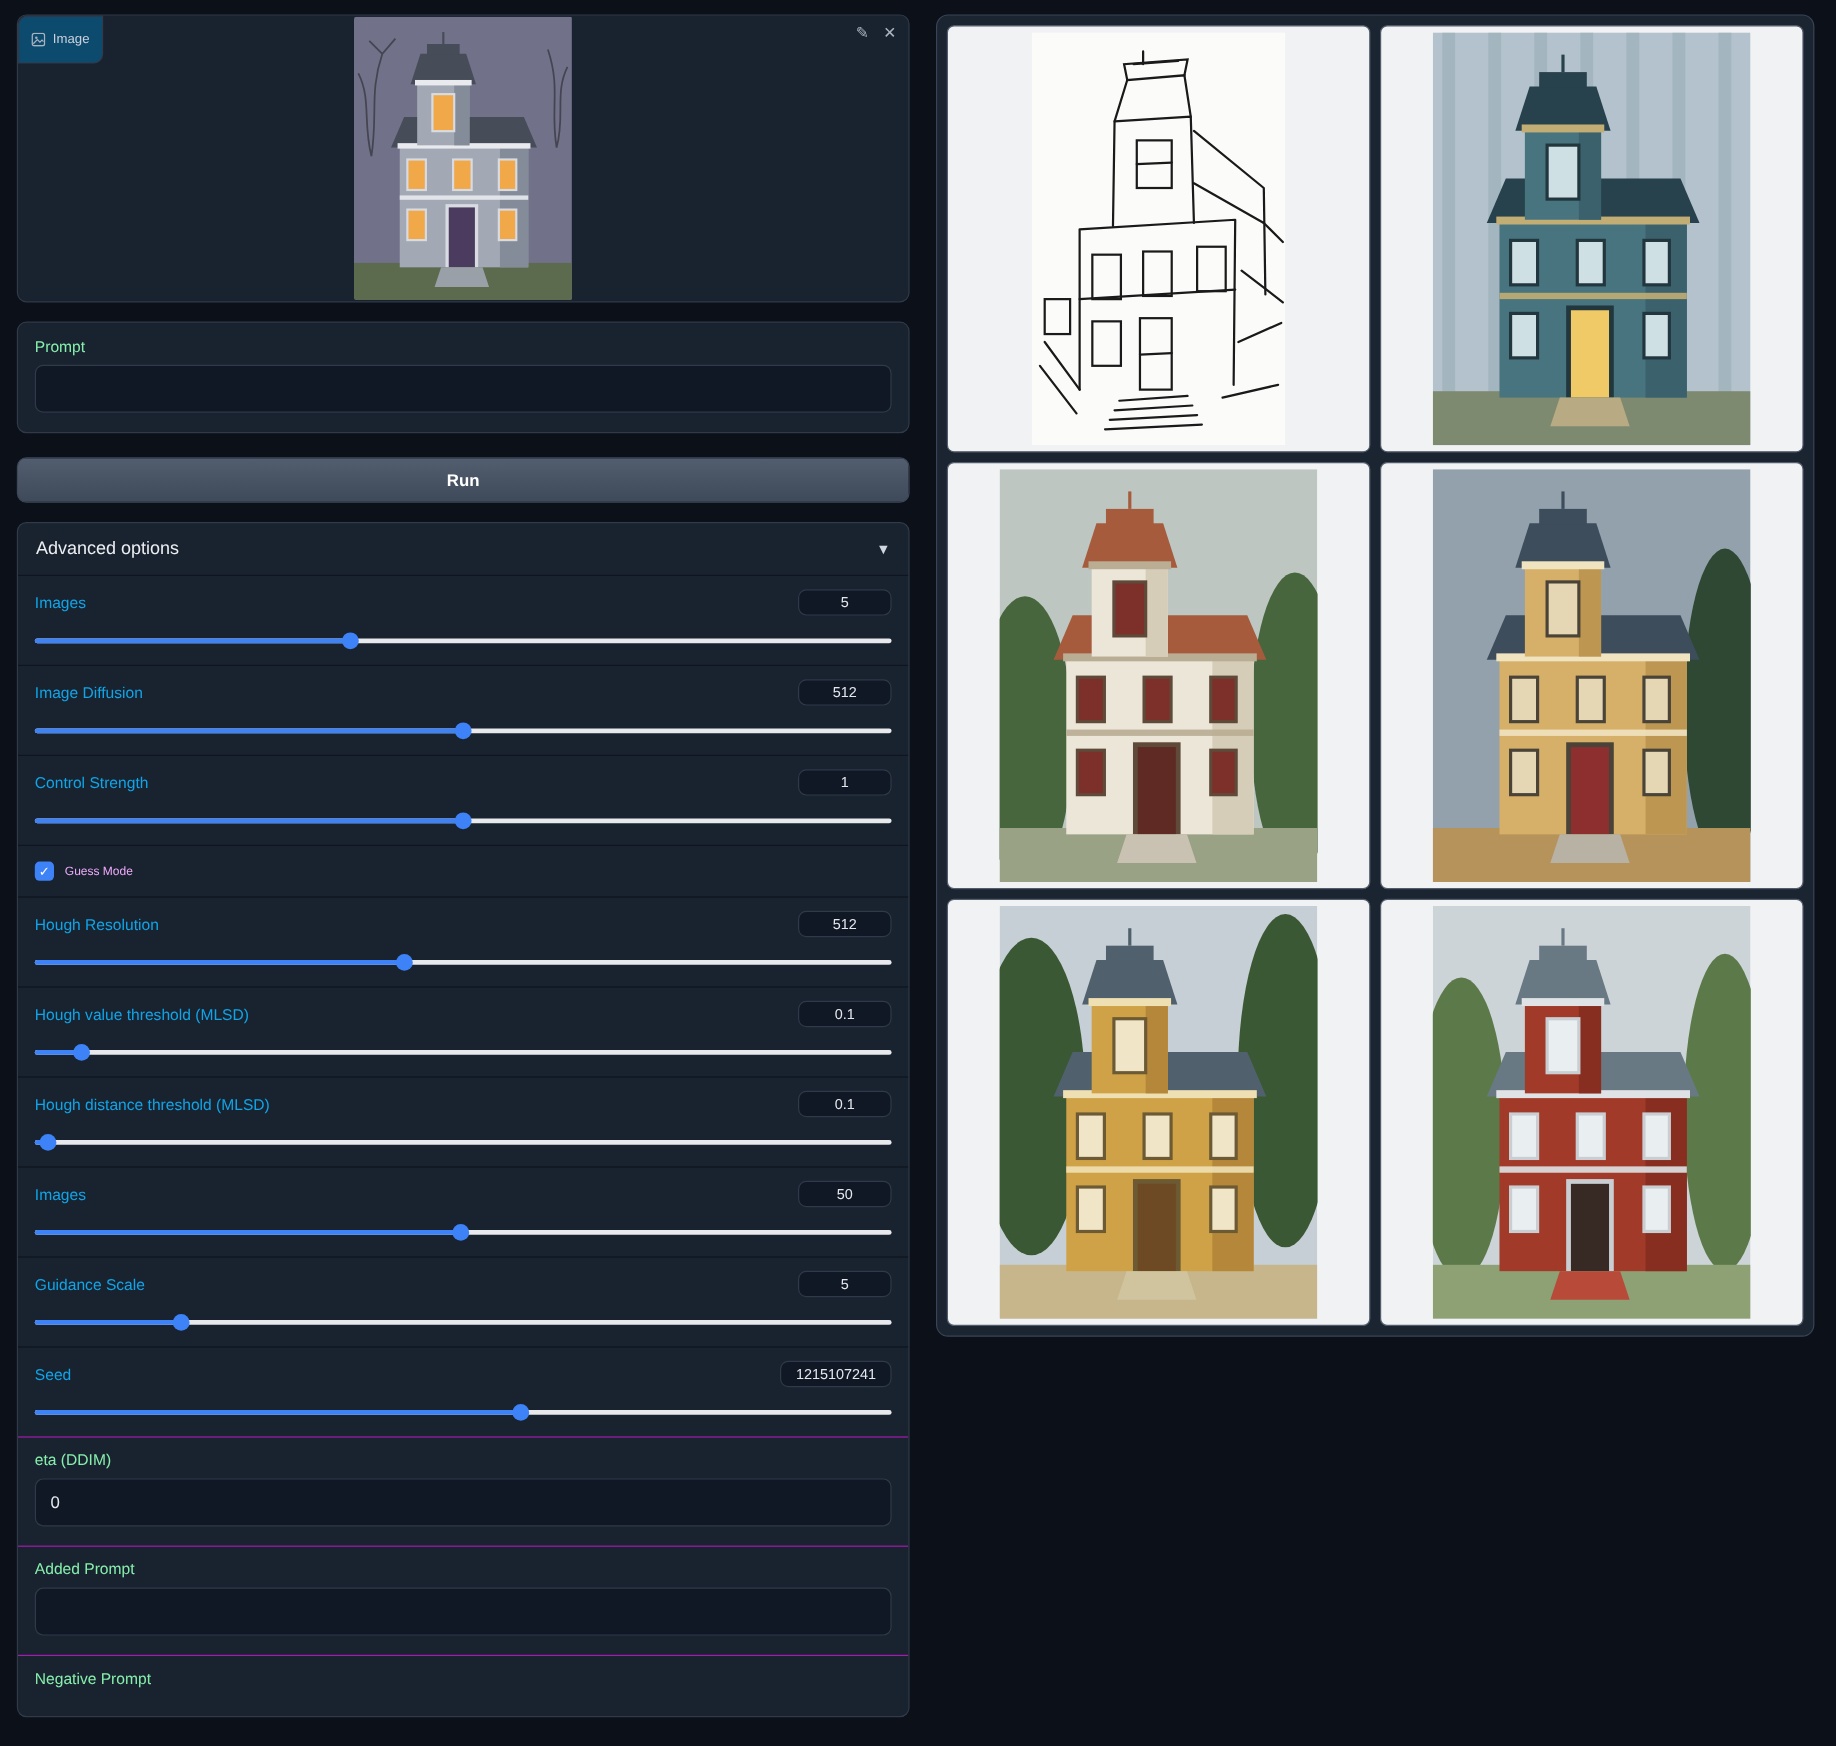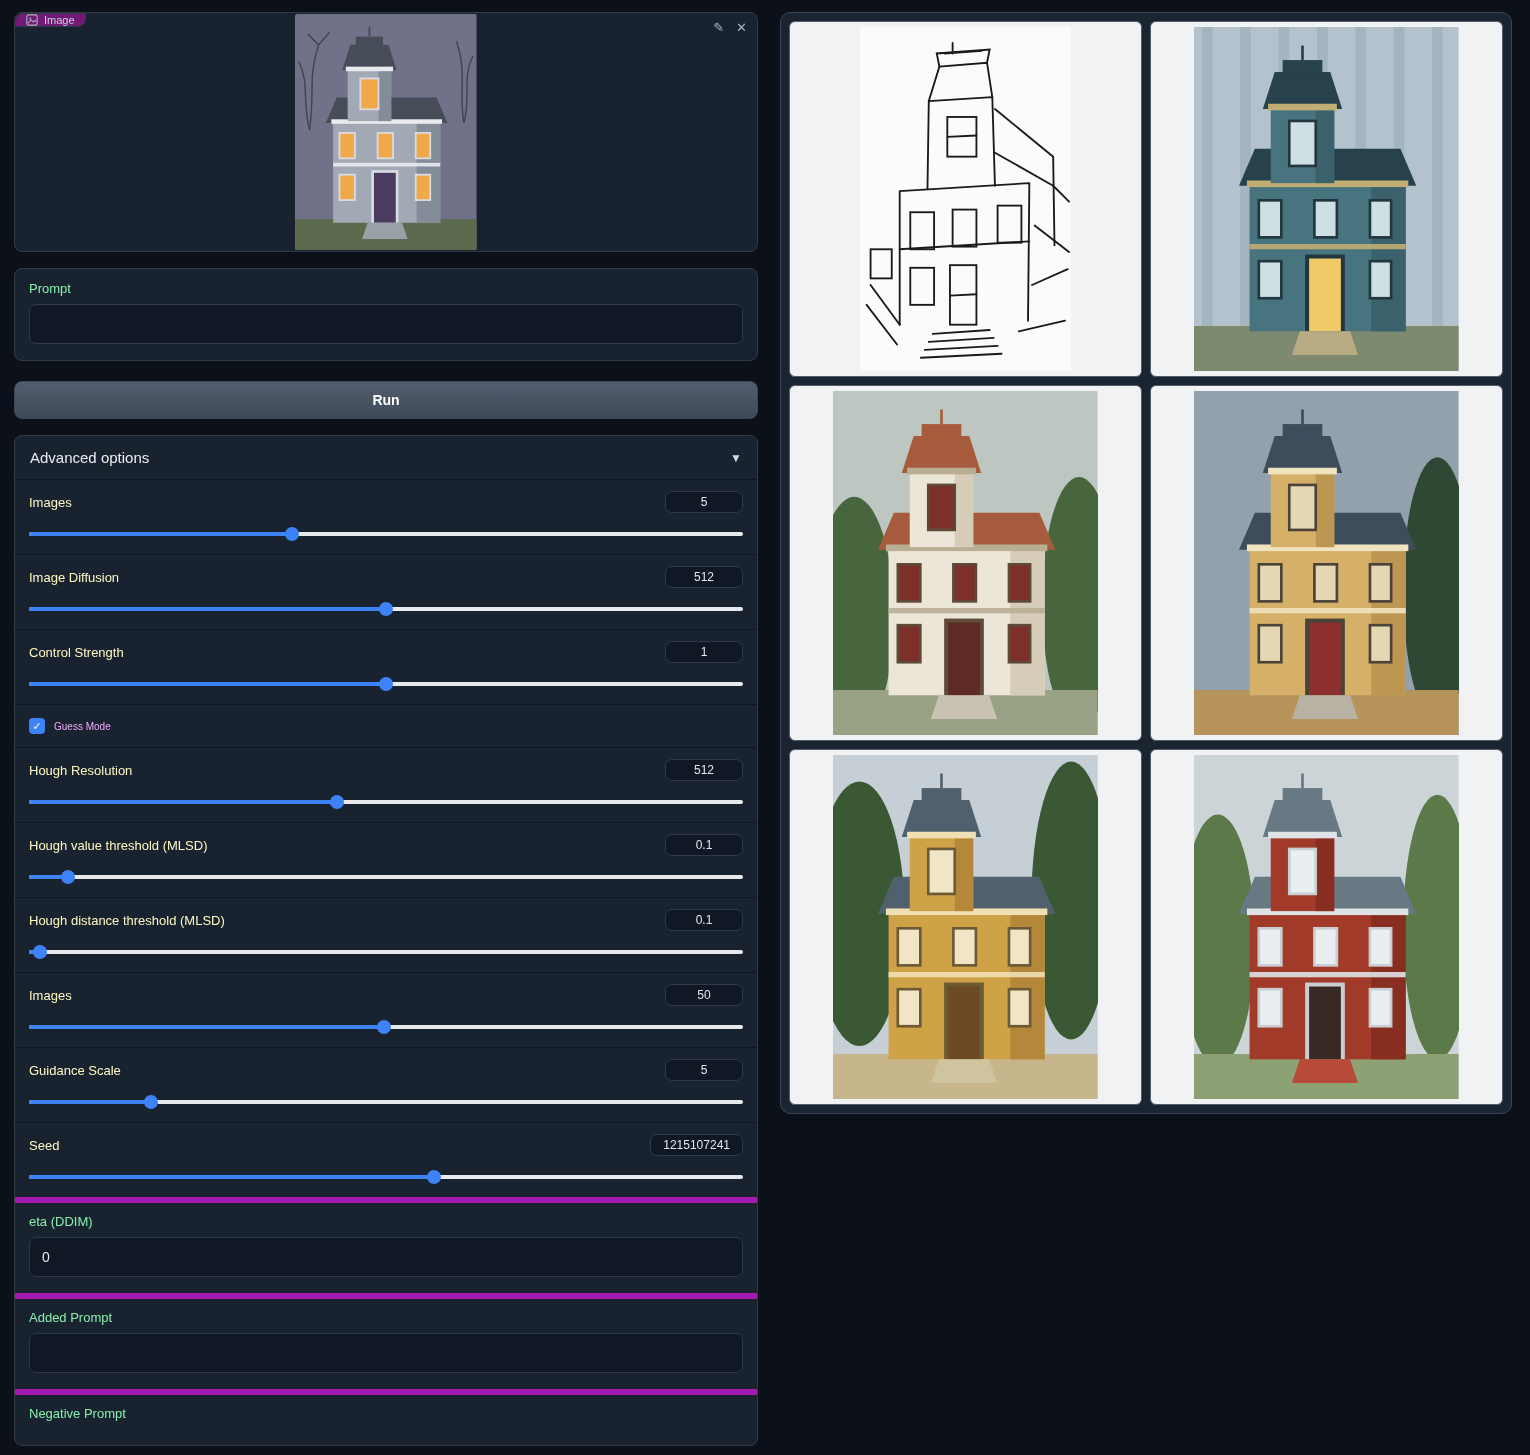--- a/index.html
+++ b/index.html
@@ -14,22 +14,22 @@
   .title { font-size:21px; font-weight:700; color:#f3f4f6; margin:4px 0 18px 2px; }
   .cols { display:flex; gap:22px; align-items:flex-start; }
   .left { width:744px; flex:none; }
   .right { width:732px; flex:none; }
 
   .panel { background:#19222f; border:1px solid #303a49; border-radius:8px; }
 
   
   .img-block { height:240px; position:relative; display:flex; align-items:center; justify-content:center; }
   .badge { position:absolute; top:0; left:0; display:flex; align-items:center; gap:6px;
-    background:#701a75; border:1px solid #303a49; border-radius:8px 0 8px 0;
-    padding:0 10px; font-size:11px; color:#cbd2dc; }
+    background:#0c4a6e; border:1px solid #303a49; border-radius:8px 0 8px 0;
+    padding:13px 10px; font-size:11px; color:#cbd2dc; }
   .badge svg { display:block; }
   .corner-icons { position:absolute; top:8px; right:10px; display:flex; gap:12px; color:#aab3c2; font-size:13px; }
   .iconbtn { cursor:pointer; line-height:1; }
   .input-photo svg { height:236px; display:block; border-radius:2px; }
 
   
   .prompt-block { margin-top:16px; padding:12px 14px 16px; }
   .lbl { font-size:13px; color:#86efac; display:block; margin-bottom:8px; }
   .tinput { width:100%; height:40px; background:#101825; border:1px solid #2f3948;
     border-radius:7px; color:#e5e7eb; padding:0 12px; font-size:14px;
@@ -40,35 +40,35 @@
     cursor:pointer; font-family:"Liberation Sans", sans-serif; }
 
   
   .adv { margin-top:16px; overflow:hidden; }
   .adv-head { display:flex; justify-content:space-between; align-items:center; padding:13px 15px; cursor:pointer; }
   .adv-title { font-size:15px; color:#eceef1; }
   .adv-arrow { color:#cfd6e0; font-size:12px; }
 
   .ctrl { padding:11px 14px 13px; border-top:1px solid #0e1520; }
   .ctrl-head { display:flex; justify-content:space-between; align-items:center; }
-  .clabel { font-size:13px; color:#fef9c3; }
+  .clabel { font-size:13px; color:#0ea5e9; }
   .vbox { min-width:78px; padding:3px 12px; text-align:center; background:#101825;
     border:1px solid #2f3948; border-radius:7px; font-size:12px; color:#e5e7eb; }
   .slider { margin-top:14px; position:relative; height:14px; cursor:pointer; }
   .track { position:absolute; left:0; right:0; top:5px; height:4px; border-radius:3px; background:#e7e9ec; }
   .fill { height:100%; border-radius:3px; background:var(--accent); }
   .handle { position:absolute; top:0; width:14px; height:14px; border-radius:50%;
     background:var(--accent); transform:translateX(-50%); }
 
   .cb-row { display:flex; align-items:center; gap:9px; padding:13px 14px; border-top:1px solid #0e1520; cursor:pointer; }
   .cb { width:16px; height:16px; border-radius:4px; background:var(--accent); color:#fff;
     font-size:11px; display:flex; align-items:center; justify-content:center; }
   .cb-label { font-size:10px; color:#f0abfc; }
 
-  .txt-block { padding:11px 14px 16px; border-top:6px solid #a21caf; }
+  .txt-block { padding:11px 14px 16px; border-top:1px solid #a21caf; }
 
   
   .gallery { background:#1b2431; border:1px solid #3a4456; border-radius:10px; padding:8px;
     display:grid; grid-template-columns:1fr 1fr; gap:8px; }
   .gcell { height:356px; background:#f1f2f4; border:1px solid #525c6b; border-radius:6px;
     display:flex; align-items:center; justify-content:center; overflow:hidden; cursor:pointer; }
   .gcell svg { height:344px; display:block; }
 </style>
 </head>
 <body>

